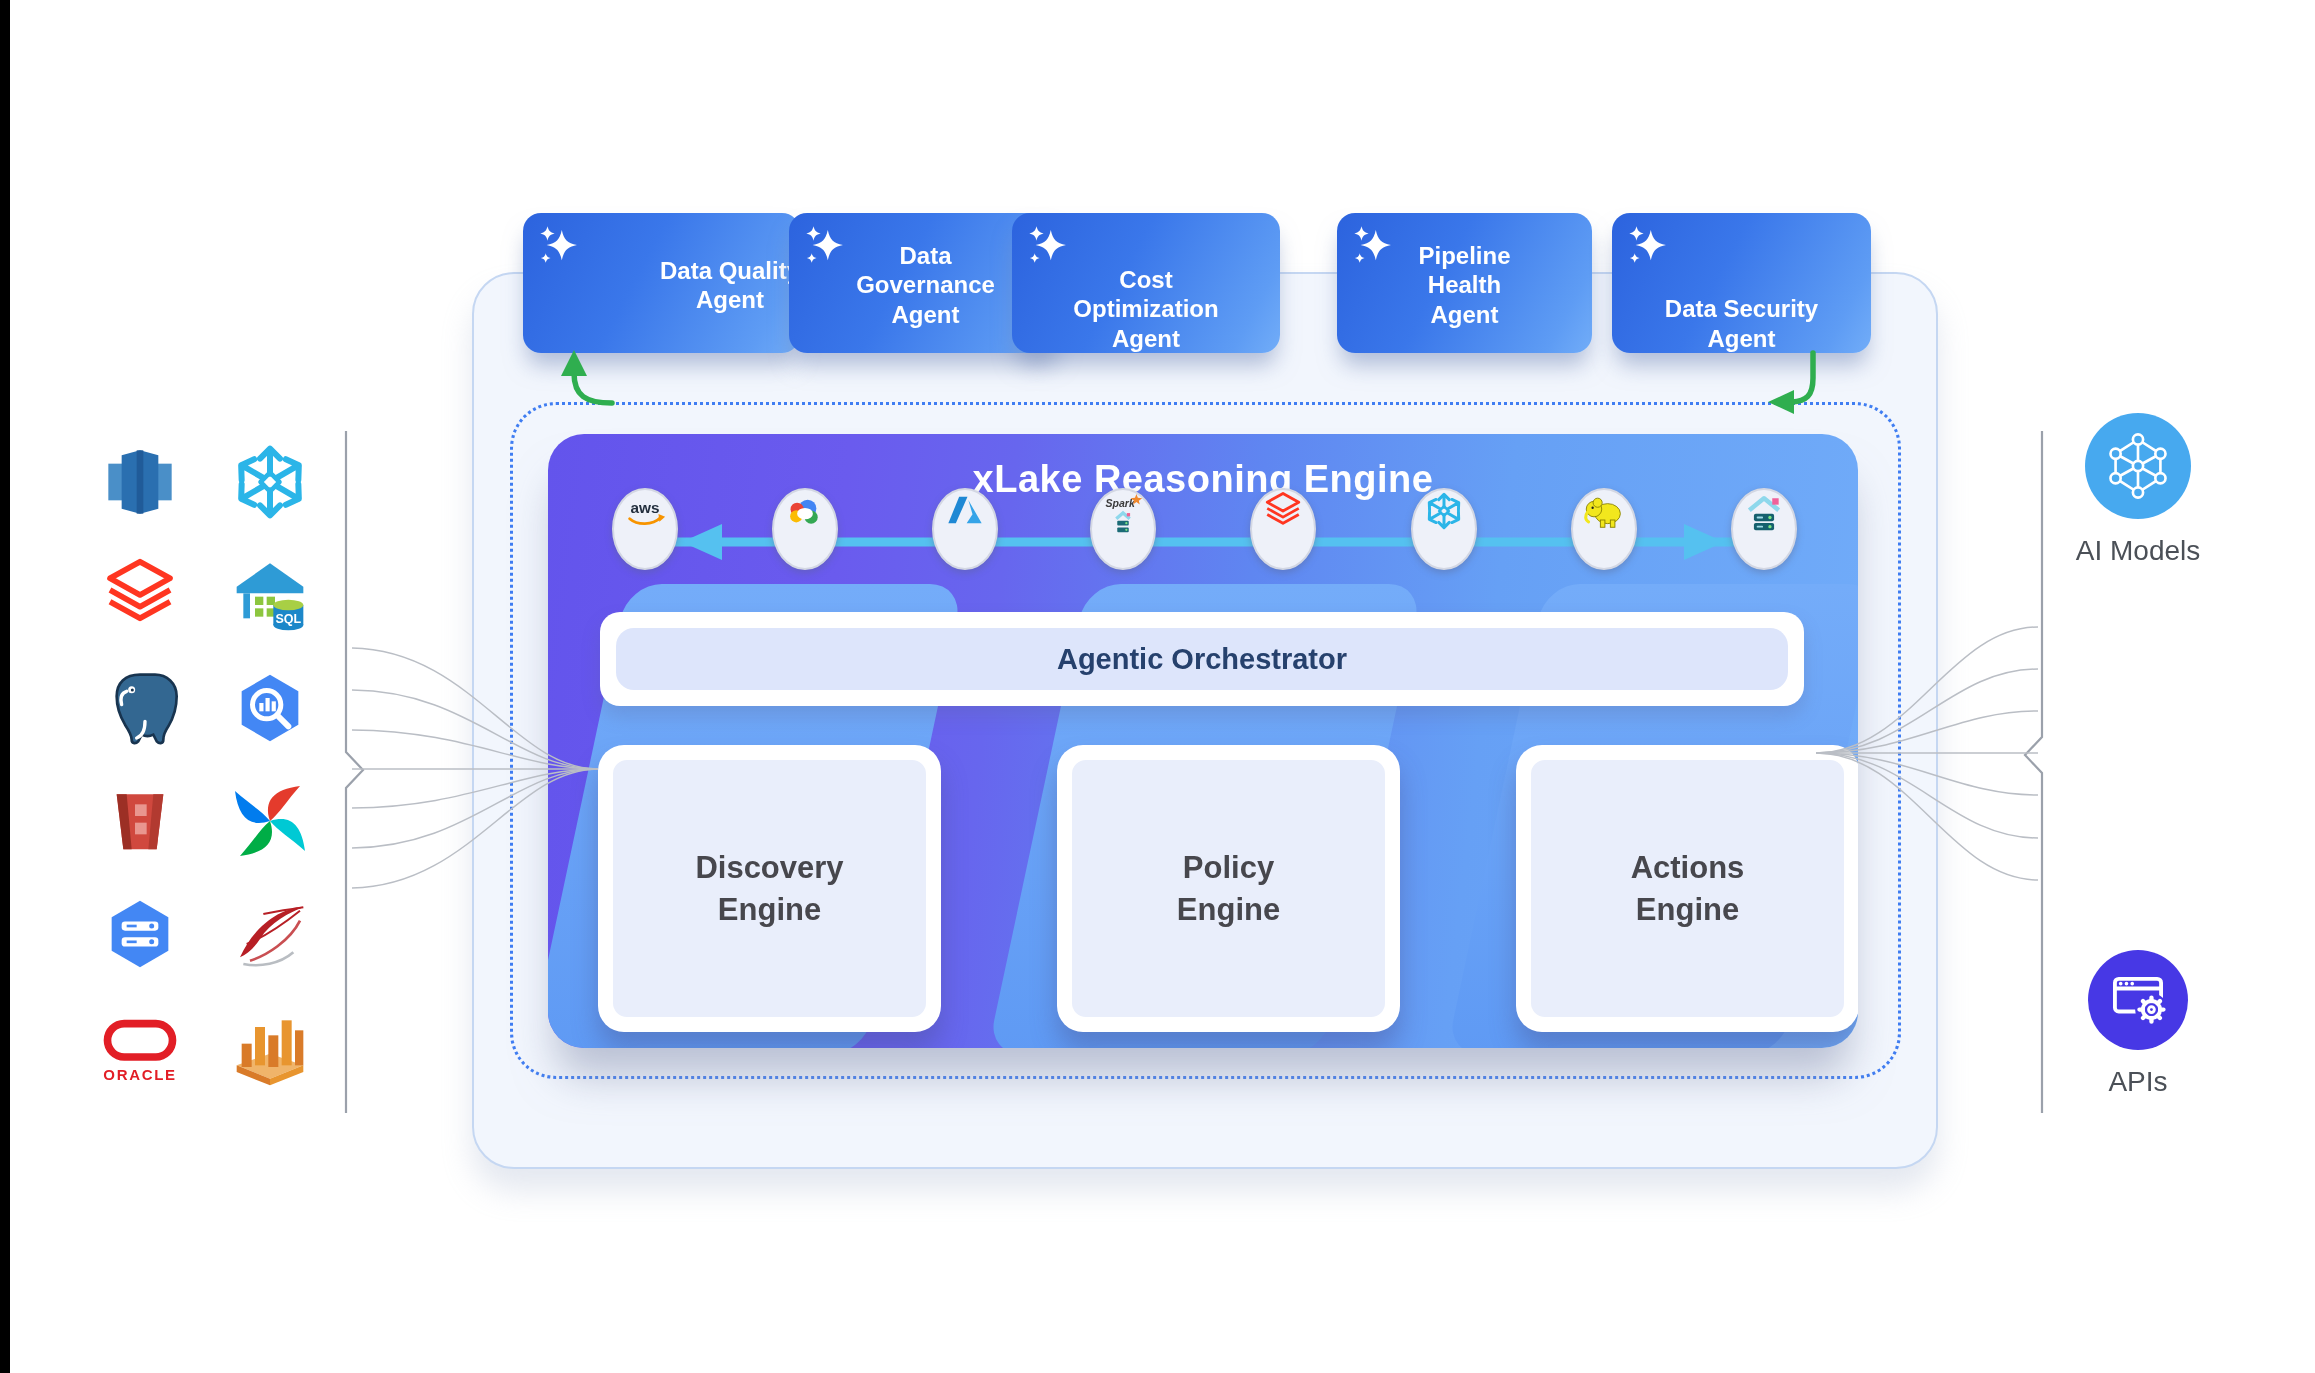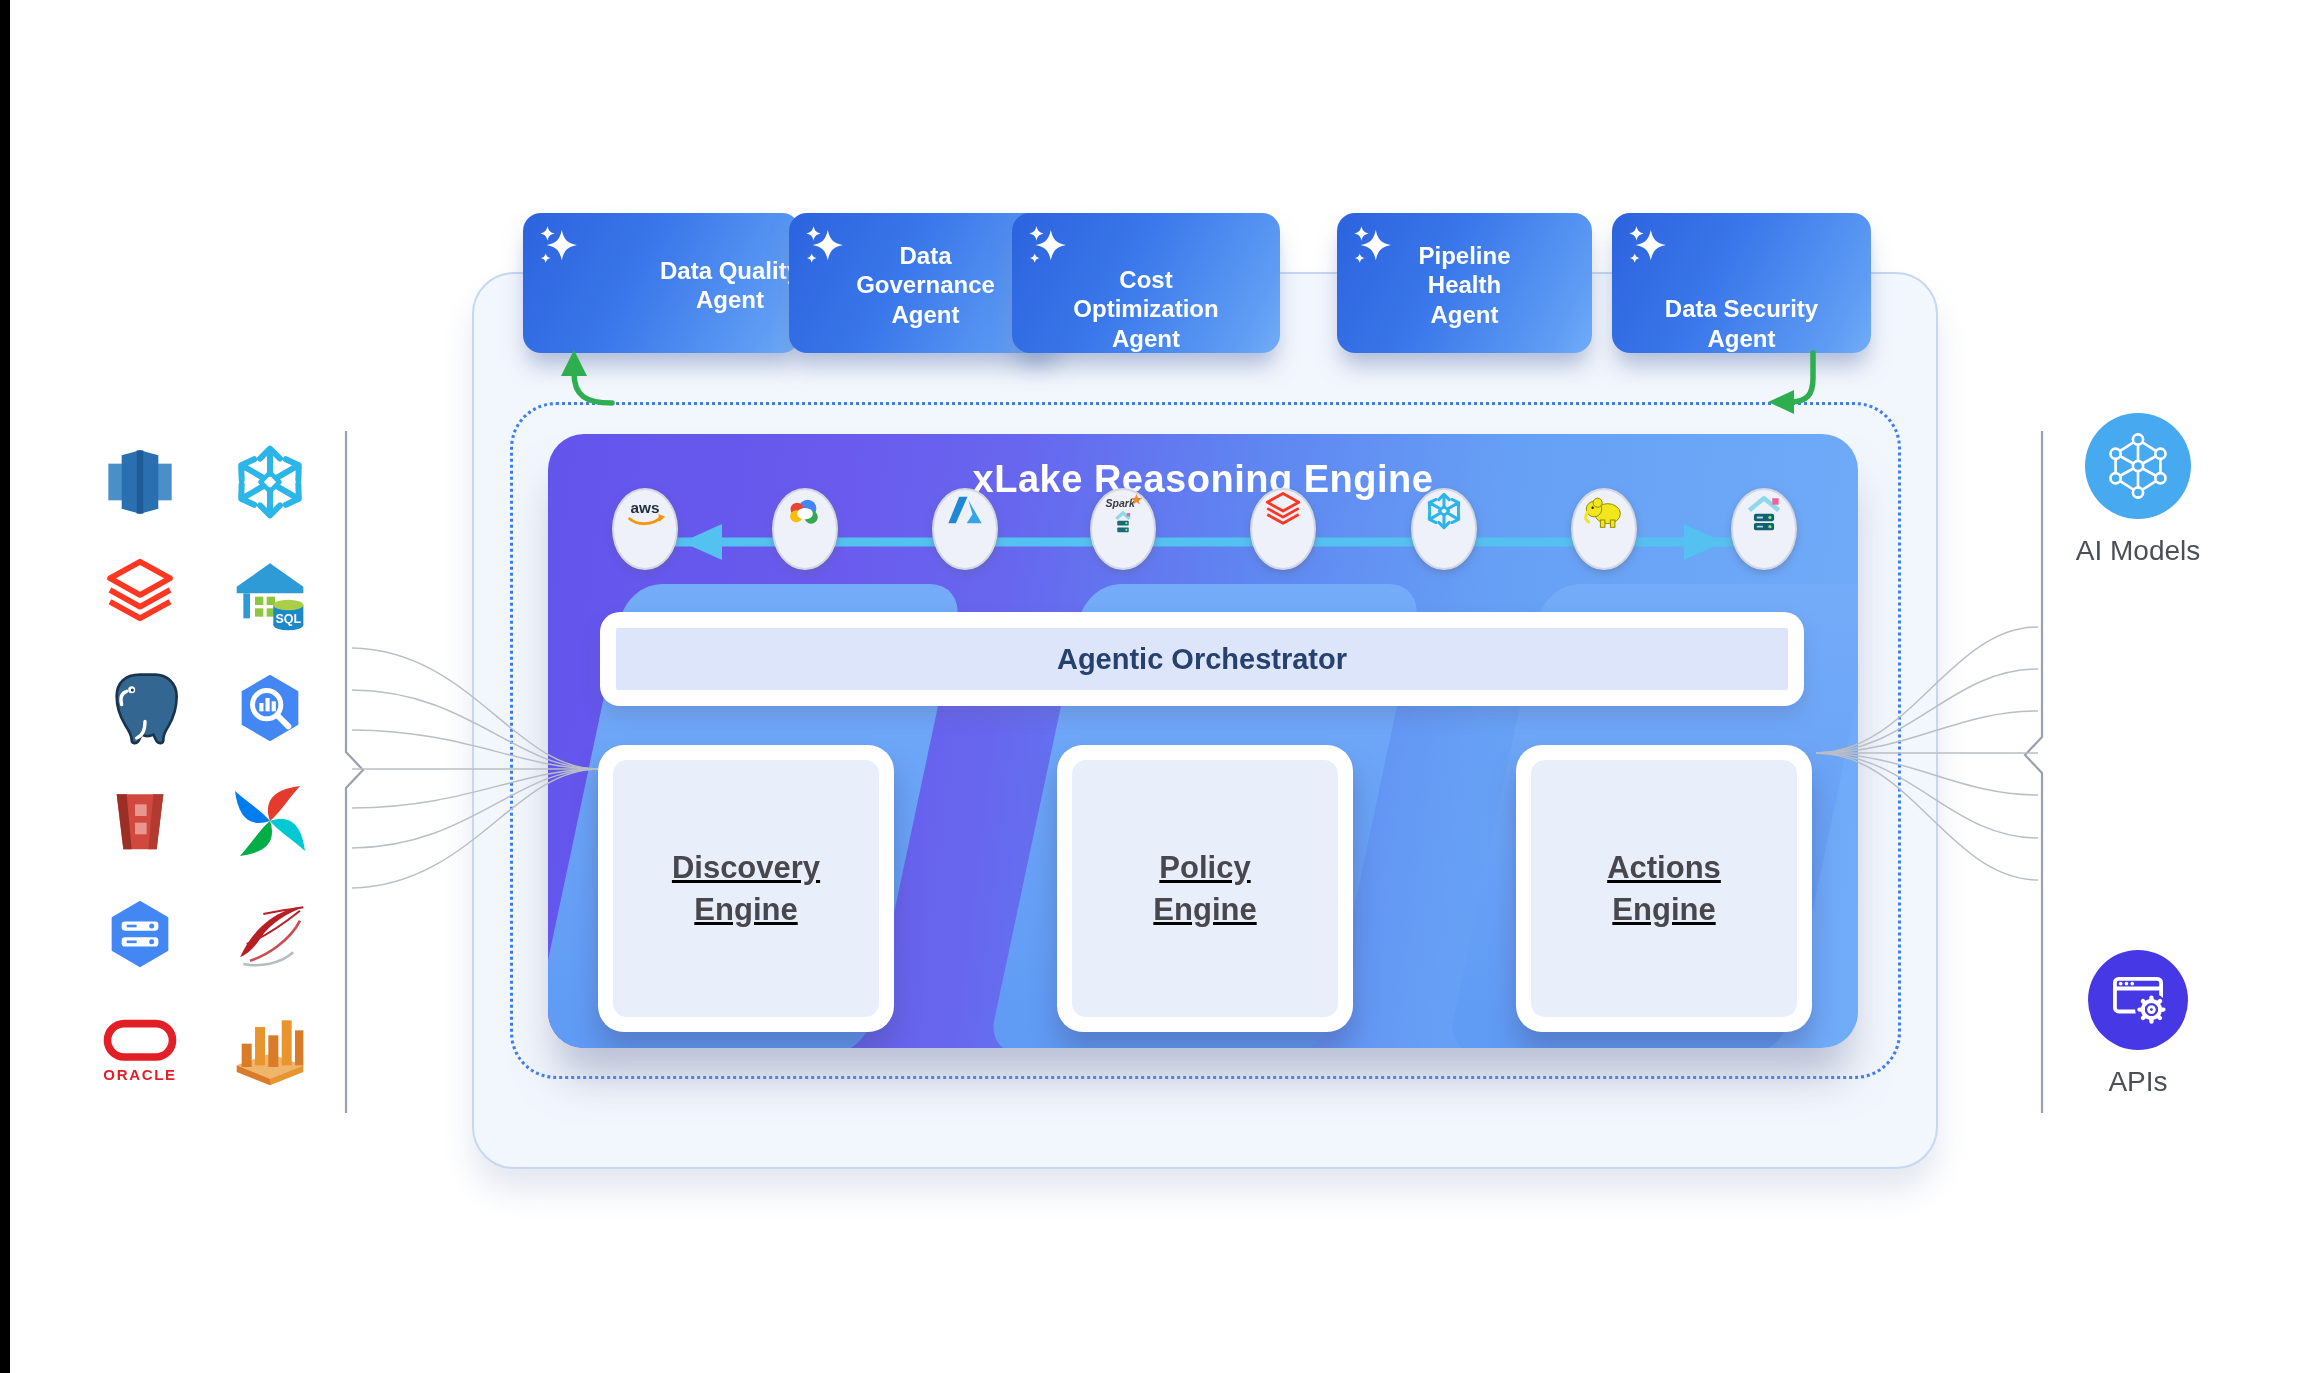--- a/index.html
+++ b/index.html
@@ -38,25 +38,25 @@
 
   .flow-svg{position:absolute;left:0;top:0;}
   .platform{position:absolute;top:54px;width:62px;height:78px;border-radius:50%;
     background:#eef1f9;border:2px solid #d3d7e3;box-shadow:0 3px 7px rgba(90,100,135,.40);
     display:flex;align-items:flex-start;justify-content:center;}
 
   .orchestrator{position:absolute;left:52px;top:178px;width:1204px;height:94px;background:#fff;
     border-radius:20px;box-shadow:0 10px 18px rgba(90,100,150,.25);
     display:flex;align-items:center;justify-content:center;}
   .orchestrator-inner{width:calc(100% - 32px);height:calc(100% - 32px);background:#dde5fb;
-    border-radius:2px;display:flex;align-items:center;justify-content:center;}
+    border-radius:18px;display:flex;align-items:center;justify-content:center;}
   .orchestrator-label{color:#26416d;font-size:29px;font-weight:bold;}
 
-  .engine-box{position:absolute;top:311px;width:296px;height:287px;background:#fff;border-radius:26px;
-    box-shadow:0 18px 26px rgba(70,80,140,.38);display:flex;align-items:center;justify-content:center;text-decoration:underline;}
+  .engine-box{position:absolute;top:311px;width:343px;height:287px;background:#fff;border-radius:26px;
+    box-shadow:0 18px 26px rgba(70,80,140,.38);display:flex;align-items:center;justify-content:center;}
   .engine-box.e1{left:50px;} .engine-box.e2{left:509px;} .engine-box.e3{left:968px;}
   .engine-inner{width:calc(100% - 30px);height:calc(100% - 30px);background:#e9eefb;border-radius:14px;
     display:flex;align-items:center;justify-content:center;}
   .engine-label{color:#47474d;font-size:31px;font-weight:bold;line-height:1.35;text-align:center;
     white-space:pre-line;}
 
   
   .sources{position:absolute;left:96px;top:438px;display:grid;
     grid-template-columns:88px 88px;grid-auto-rows:88px;column-gap:42px;row-gap:25px;}
   .source-cell{display:flex;align-items:center;justify-content:center;}

